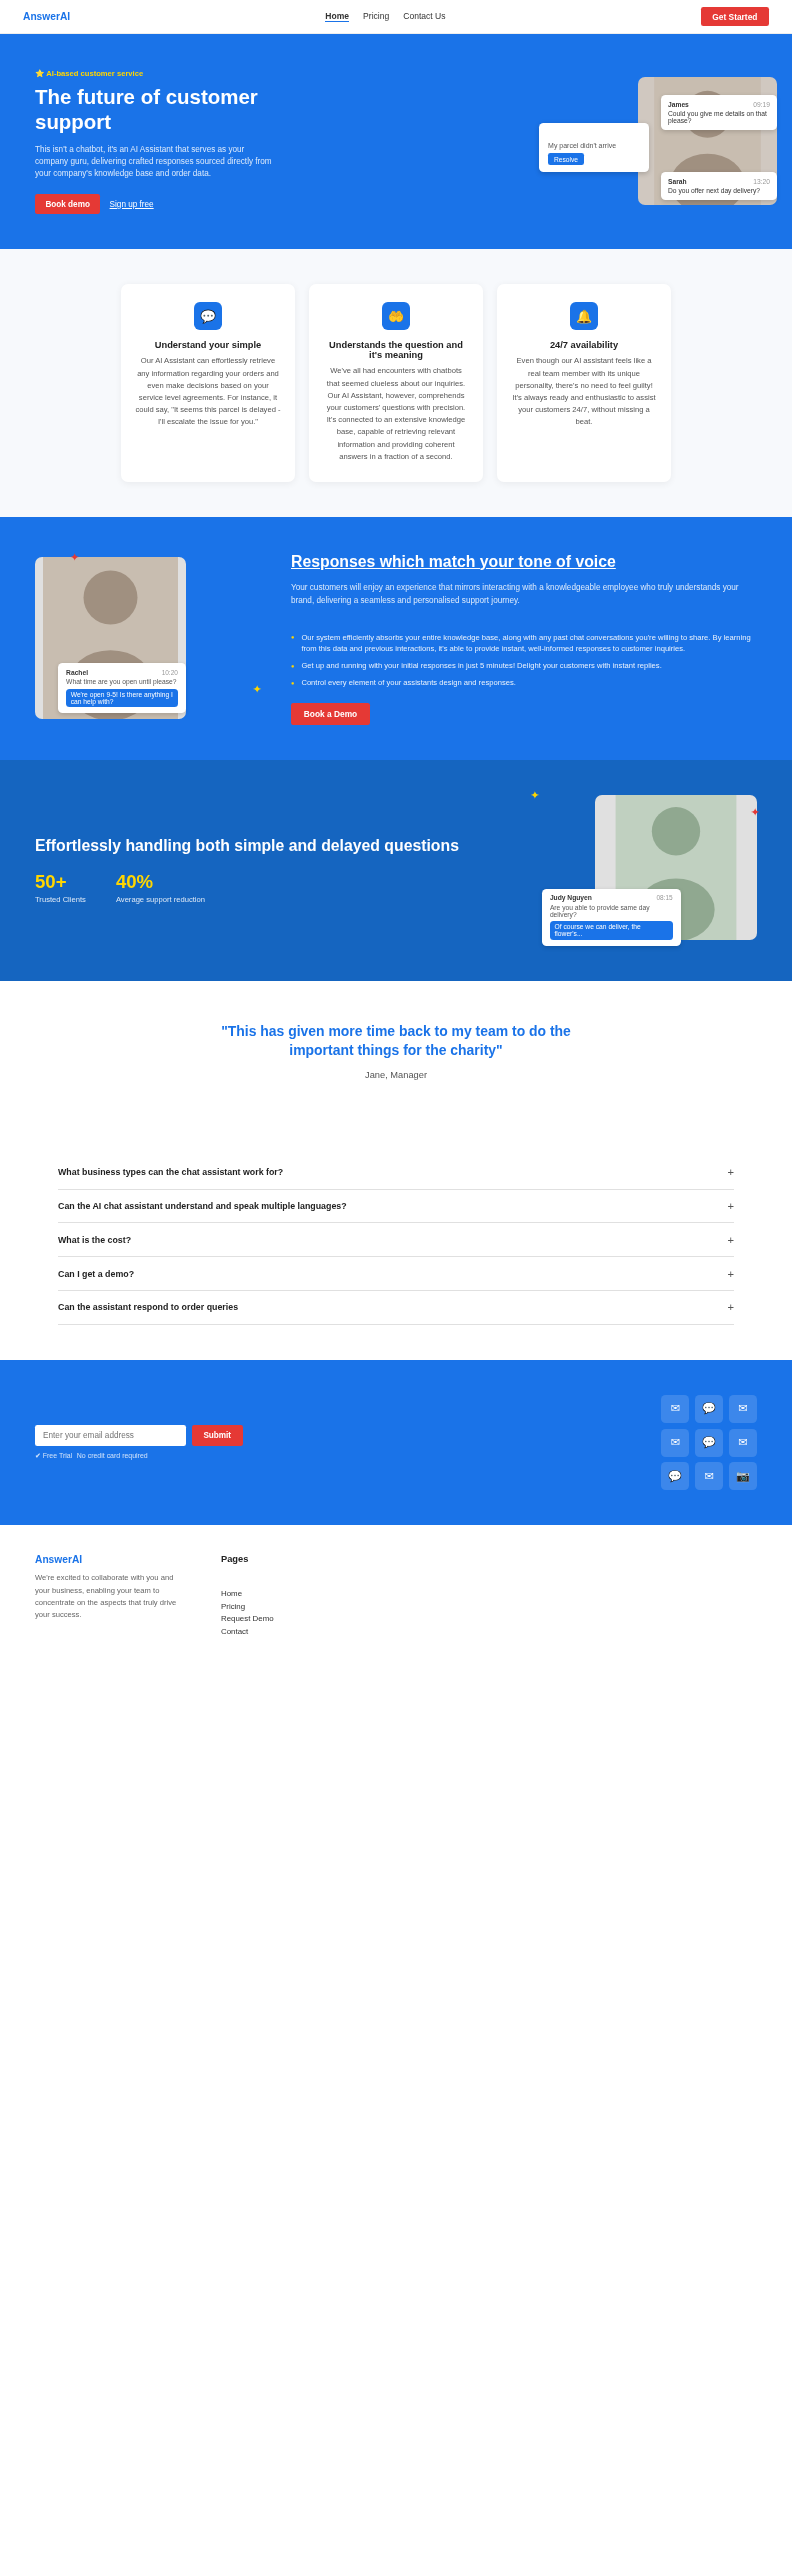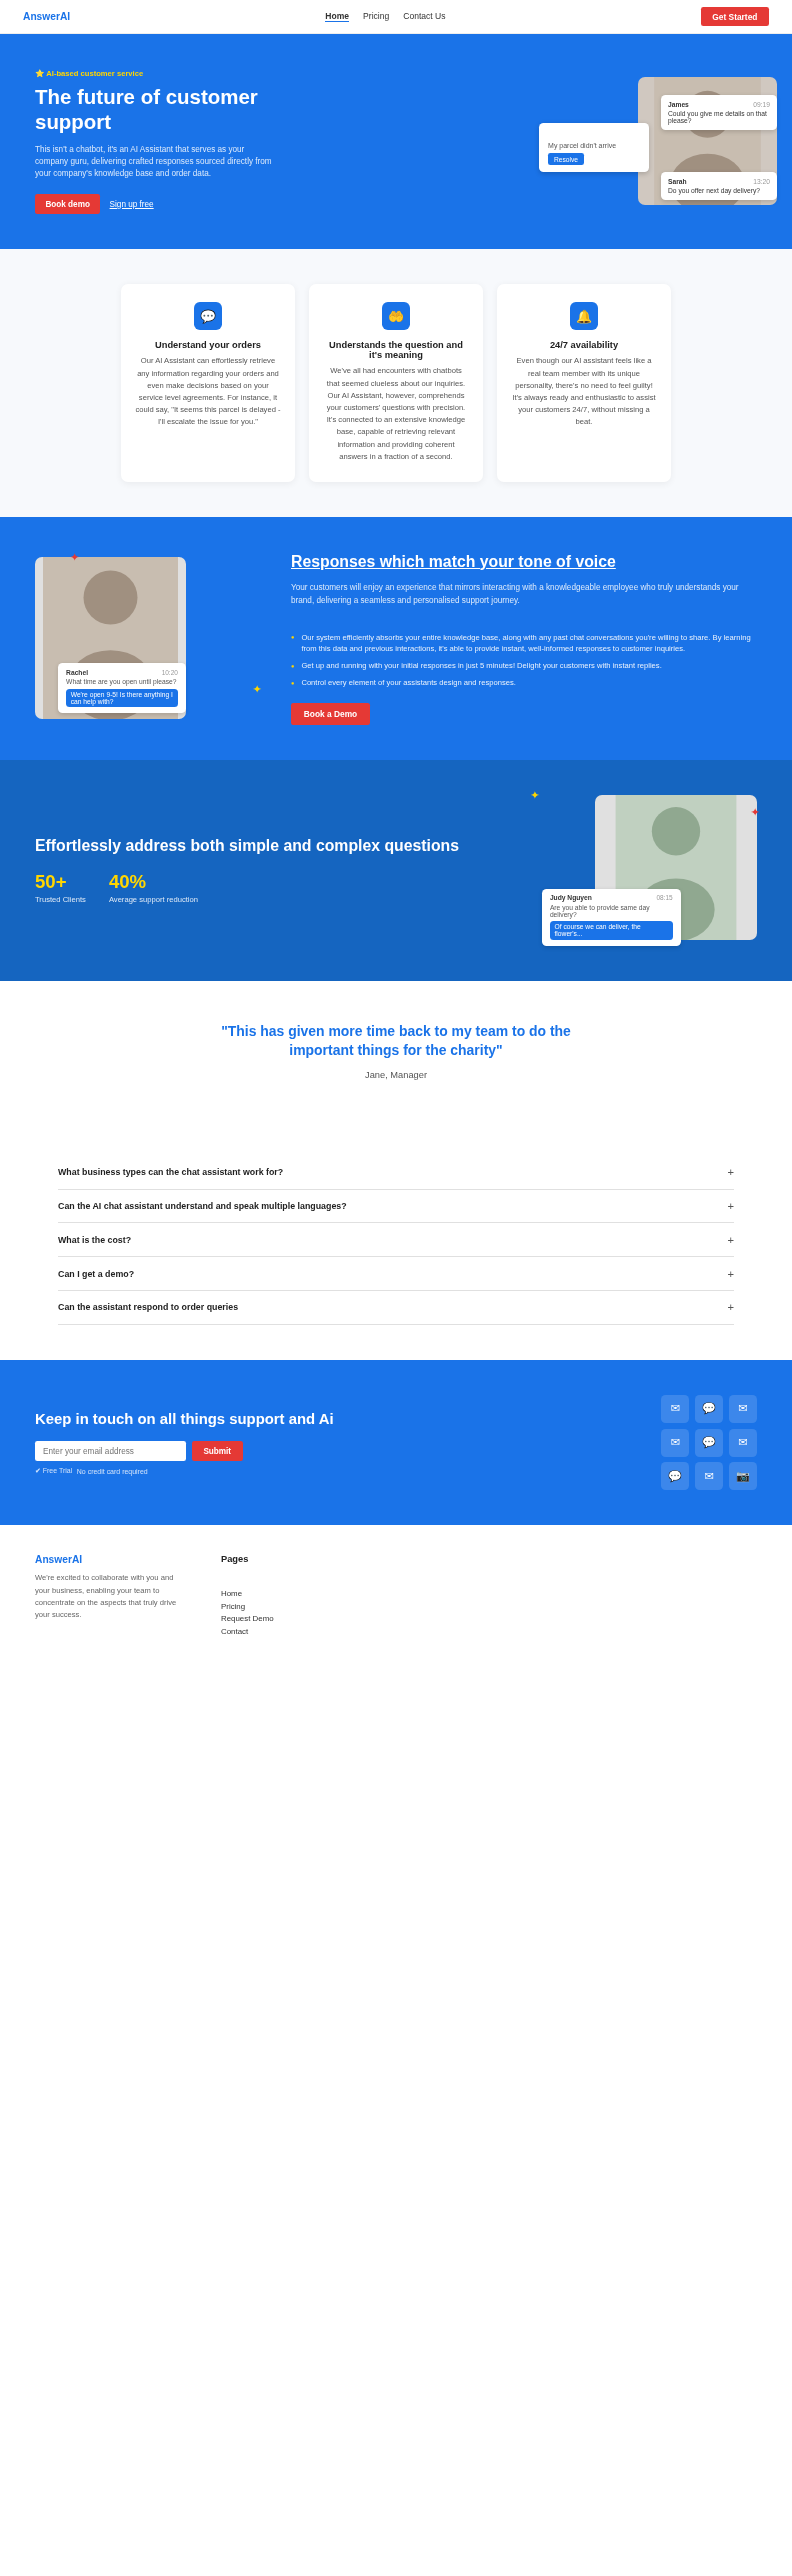--- a/index.html
+++ b/index.html
@@ -64,21 +64,21 @@
     .tone-bullets li::before { content: '●'; color: #ffd600; position: absolute; left: 0; font-size: 0.6rem; top: 1.7px; }
     .btn-demo { background: #e53935; color: #fff; border: none; border-radius: 2.3px; padding: 5.8px 12.8px; font-size: 0.9rem; cursor: pointer; font-weight: 600; }
 
     
     .complex-section {
       background: #1565c0; color: #fff; display: flex; align-items: center;
       padding: 35px 35px; gap: 35px;
     }
     .complex-left { flex: 1; }
     .complex-title { font-size: 1.7rem; font-weight: 700; margin-bottom: 14px; line-height: 1.3; }
-    .stats { display: flex; gap: 23px; }
+    .stats { display: flex; gap: 30px; }
     .stat-item { }
     .stat-num { font-size: 2rem; font-weight: 700; color: #ffd600; }
     .stat-label { font-size: 0.82rem; color: rgba(255,255,255,0.85); margin-top: 2.3px; }
     .complex-right { position: relative; width: 221px; min-height: 151px; flex-shrink: 0; }
     .complex-img { width: 162px; height: 145px; background: #e0e0e0; border-radius: 7px; overflow: hidden; display: flex; align-items: center; justify-content: center; margin-left: auto; }
     .complex-chat { background: #fff; color: #333; border-radius: 4.6px; padding: 5.8px 8.1px; position: absolute; bottom: 0; left: 5.8px; width: 139px; box-shadow: 0 1.2px 4.6px rgba(0,0,0,0.15); font-size: 0.75rem; }
 
     
     .testimonial { padding: 41px 35px; text-align: center; background: #fff; }
     .testimonial-quote { font-size: 1.5rem; font-weight: 700; color: #1a73e8; max-width: 406px; margin: 0 auto 9.3px; line-height: 1.4; }
@@ -168,21 +168,21 @@
         <span style="color:#999;">13:20</span>
       </div>
       <div>Do you offer next day delivery?</div>
     </div>
   </div>
 </section>
 
 <section class="features">
   <div class="feature-card">
     <div class="feature-icon">💬</div>
-    <h3 class="feature-title">Understand your orders</h3>
+    <h3 class="feature-title">Understand your simple</h3>
     <p class="feature-desc">Our AI Assistant can effortlessly retrieve any information regarding your orders and even make decisions based on your service level agreements. For instance, it could say, "It seems this parcel is delayed - I'll escalate the issue for you."</p>
   </div>
   <div class="feature-card">
     <div class="feature-icon">🤲</div>
     <h3 class="feature-title">Understands the question and it's meaning</h3>
     <p class="feature-desc">We've all had encounters with chatbots that seemed clueless about our inquiries. Our AI Assistant, however, comprehends your customers' questions with precision. It's connected to an extensive knowledge base, capable of retrieving relevant information and providing coherent answers in a fraction of a second.</p>
   </div>
   <div class="feature-card">
     <div class="feature-icon">🔔</div>
     <h3 class="feature-title">24/7 availability</h3>
@@ -220,21 +220,21 @@
       <li>Our system efficiently absorbs your entire knowledge base, along with any past chat conversations you're willing to share. By learning from this data and previous interactions, it's able to provide instant, well-informed responses to customer inquiries.</li>
       <li>Get up and running with your initial responses in just 5 minutes! Delight your customers with instant replies.</li>
       <li>Control every element of your assistants design and responses.</li>
     </ul>
     <button class="btn-demo">Book a Demo</button>
   </div>
 </section>
 
 <section class="complex-section">
   <div class="complex-left">
-    <h2 class="complex-title">Effortlessly address both simple and complex questions</h2>
+    <h2 class="complex-title">Effortlessly handling both simple and delayed questions</h2>
     <div class="stats">
       <div class="stat-item">
         <div class="stat-num">50+</div>
         <div class="stat-label">Trusted Clients</div>
       </div>
       <div class="stat-item">
         <div class="stat-num">40%</div>
         <div class="stat-label">Average support reduction</div>
       </div>
     </div>
@@ -285,21 +285,20 @@
     <span class="faq-plus">+</span>
   </div>
   <div class="faq-item">
     <span class="faq-question">Can the assistant respond to order queries</span>
     <span class="faq-plus">+</span>
   </div>
 </section>
 
 <section class="newsletter">
   <div class="newsletter-left">
-    <h2 class="newsletter-title">Keep in touch on all things support and Ai</h2>
     <div class="newsletter-form">
       <input type="email" class="newsletter-input" placeholder="Enter your email address" style="">
       <button class="newsletter-btn">Submit</button>
     </div>
     <div class="newsletter-note">
       <span>✔ Free Trial</span>
       <span>No credit card required</span>
     </div>
   </div>
   <div class="newsletter-icons">

